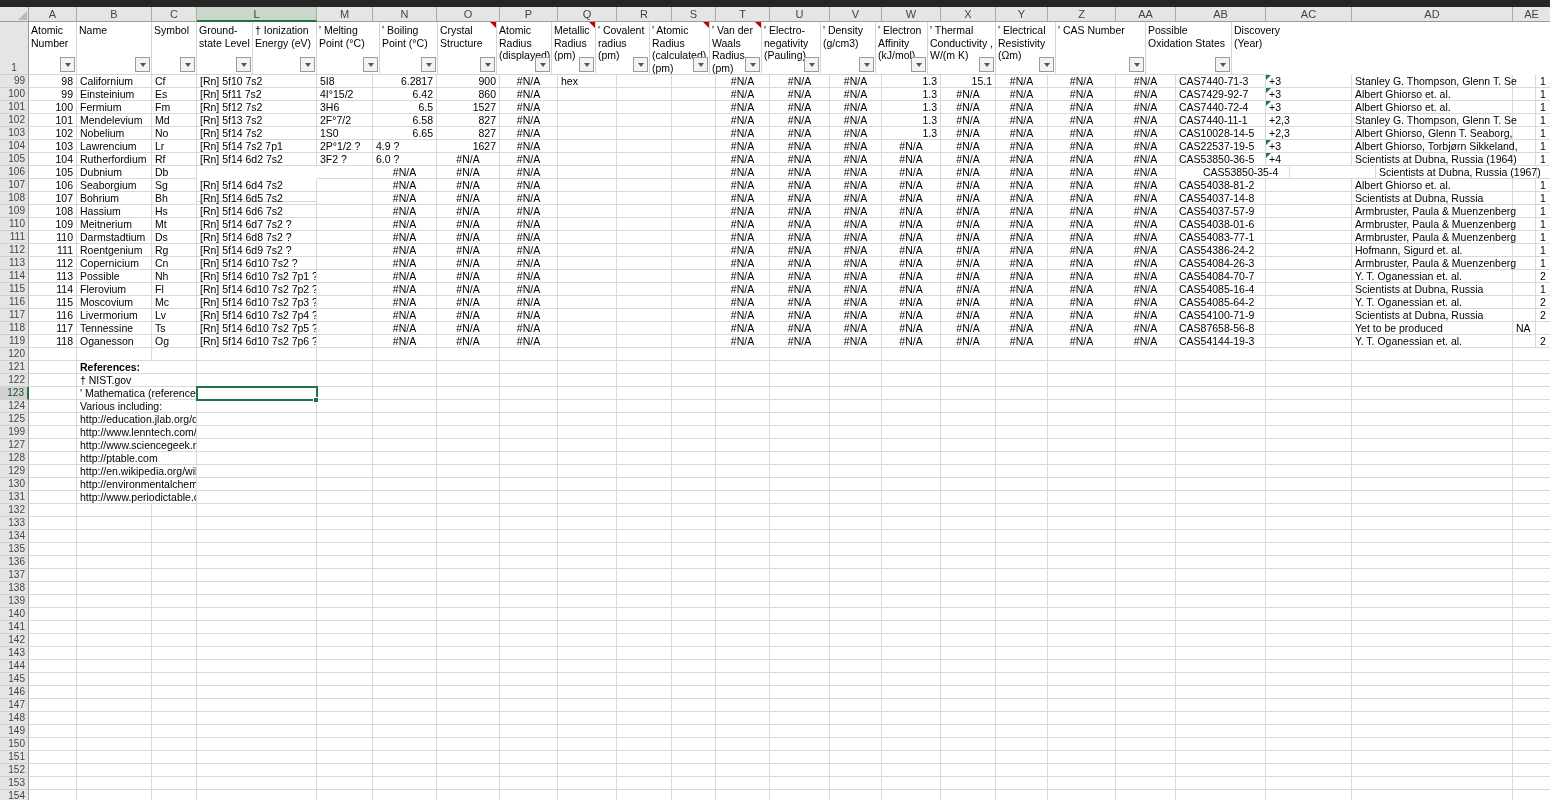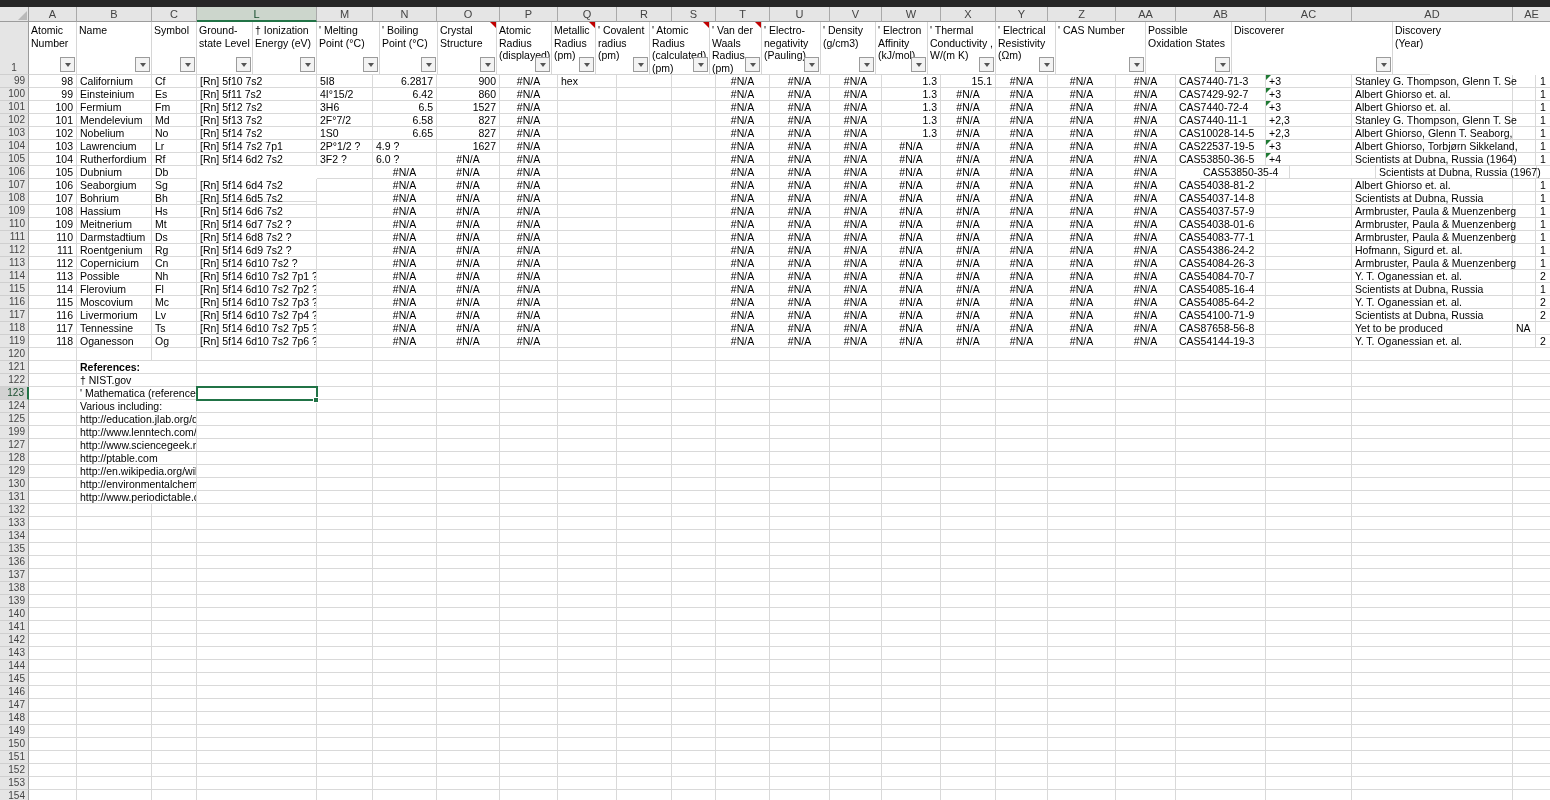--- a/index.html
+++ b/index.html
@@ -191,24 +191,20 @@
         <div class="filterbtn"></div>
       </div>
       <div class="hdrcell" style="width: 90px;">
         <div>' CAS Number</div>
         <div class="filterbtn"></div>
       </div>
       <div class="hdrcell" style="width: 86px;">
         <div>Possible Oxidation States</div>
         <div class="filterbtn"></div>
       </div>
-      <div class="hdrcell" style="width: 161px;">
-        <div>Discoverer</div>
-        <div class="filterbtn"></div>
-      </div>
       <div class="hdrcell ovis" style="width: 37px; border-right: none;">
         <div>Discovery (Year)</div>
       </div>
     </div>
   <div id="gridbody">
       <div class="row">
         <div class="rowhdr">99</div>
         <div class="cell r" style="width: 48px;">98</div>
         <div class="cell l" style="width: 75px;">Californium</div>
         <div class="cell l" style="width: 45px;">Cf</div>

